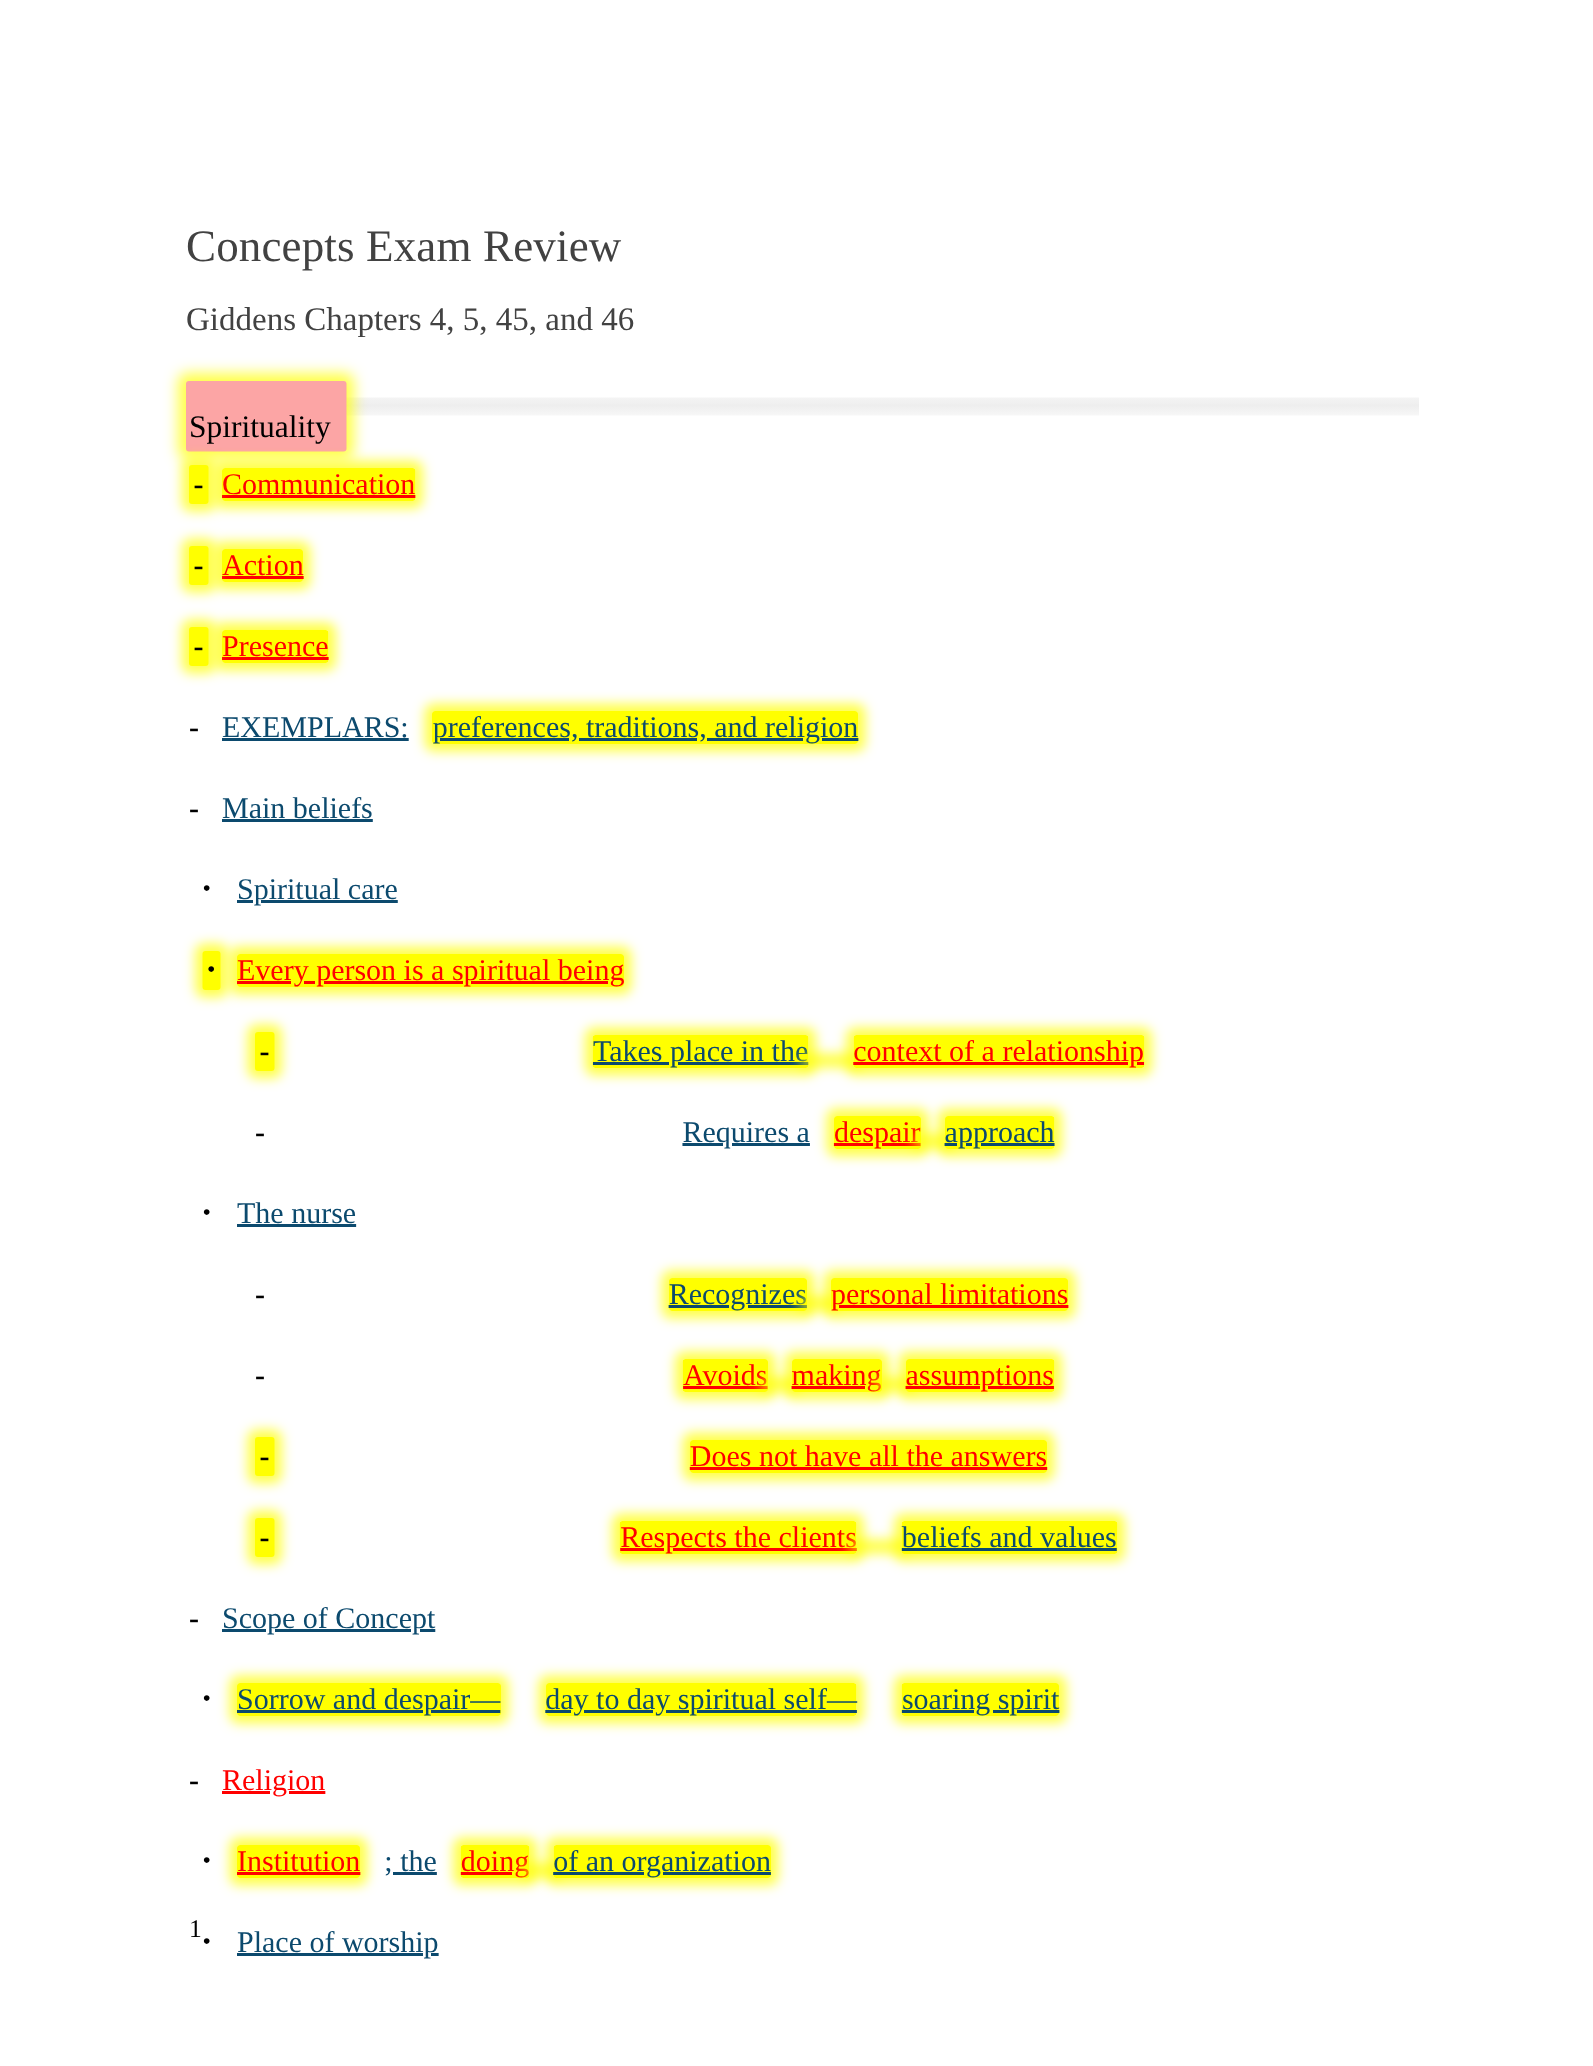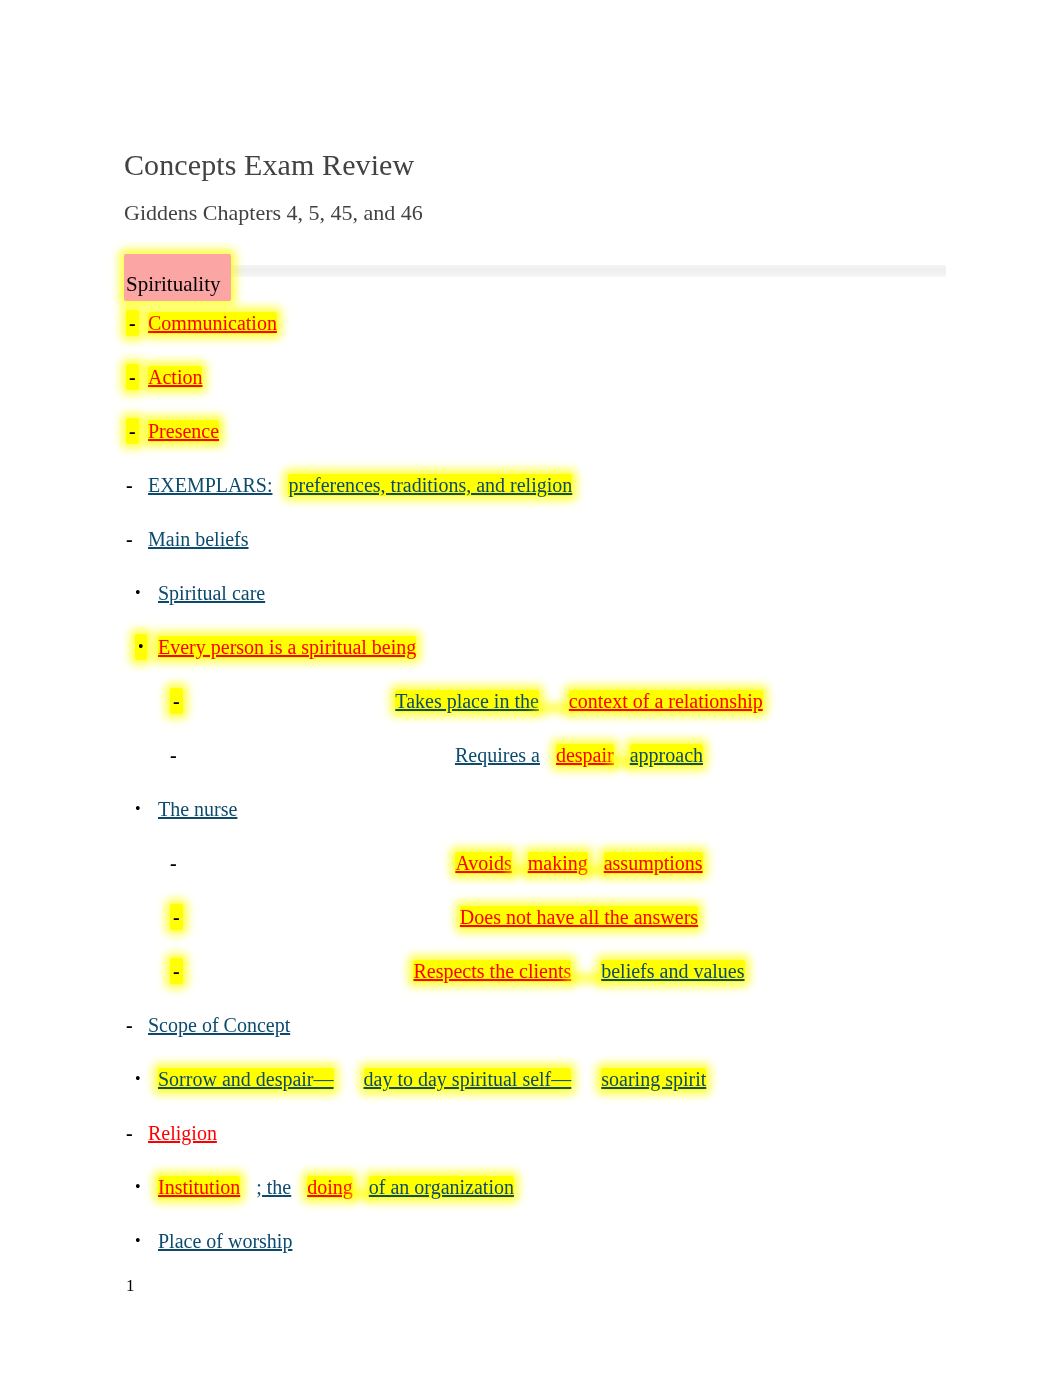--- a/index.html
+++ b/index.html
@@ -194,20 +194,24 @@
     <div class="li lvl3">
       <span class="bullet dash"></span>
       <span class="t blk">Requires a</span><span class="gap-s"></span><span class="t hl red">despair</span><span class="gap-s hl"></span><span class="t hl blk">approach</span>
     </div>
 
     <div class="li lvl2">
       <span class="bullet round"></span>
       <span class="t blk">The nurse</span>
     </div>
 
+    <div class="li lvl3">
+      <span class="bullet dash"></span>
+      <span class="t hl blk">Recognizes</span><span class="gap-s hl"></span><span class="t hl red">personal limitations</span>
+    </div>
 
     <div class="li lvl3">
       <span class="bullet dash"></span>
       <span class="t hl red">Avoids</span><span class="gap-s hl"></span><span class="t hl red">making</span><span class="gap-s hl"></span><span class="t hl red">assumptions</span>
     </div>
 
     <div class="li lvl3">
       <span class="bullet dash hl"></span>
       <span class="t hl red">Does not have all the answers</span>
     </div>

